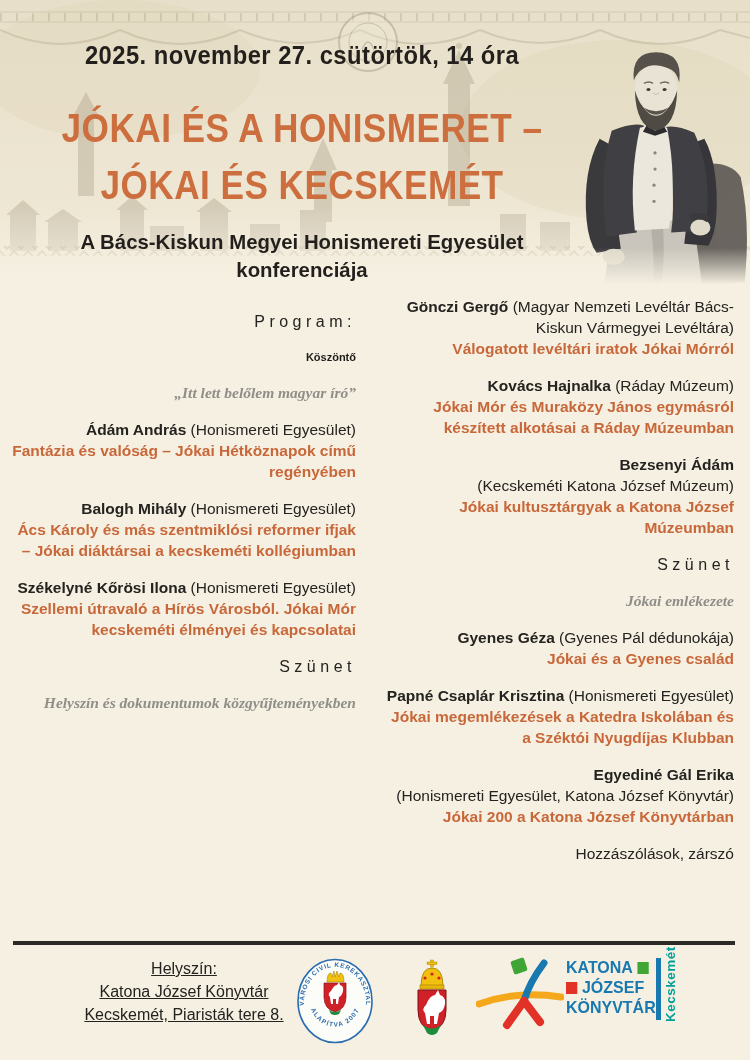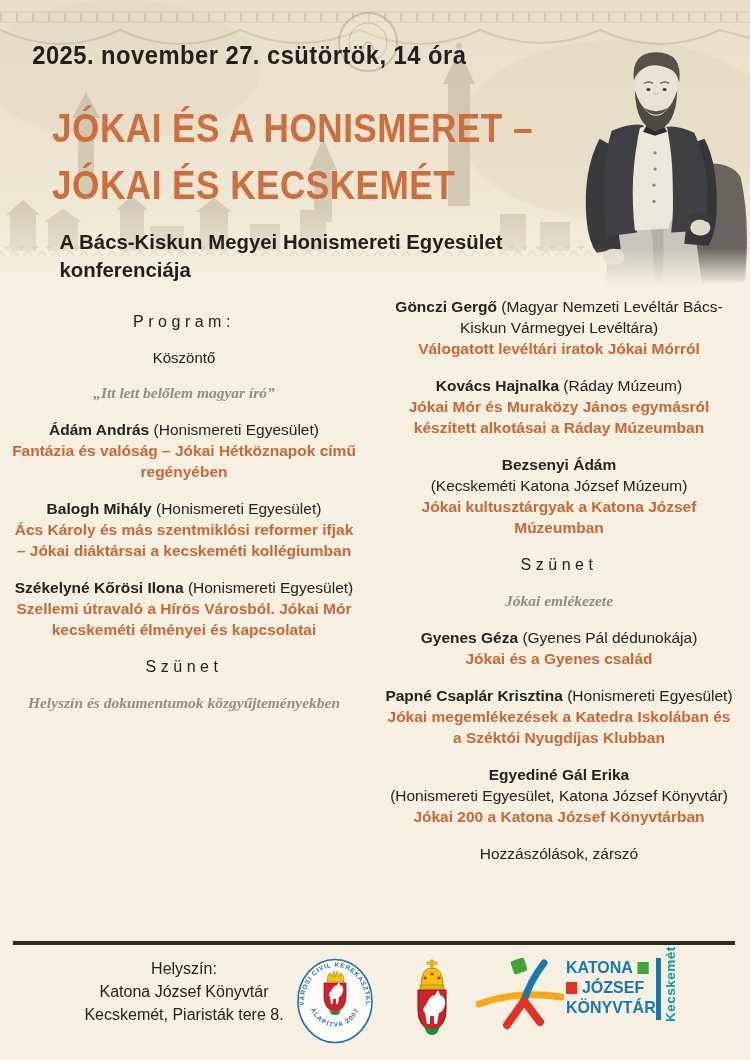--- a/index.html
+++ b/index.html
@@ -8,47 +8,47 @@
     background:#f6f0e2; overflow:hidden;
     font-family:"Liberation Sans","DejaVu Sans",sans-serif;
     color:#1d1c1a;
   }
   
   .header{position:absolute;top:0;left:0;width:750px;height:292px;}
   .header svg.bg{position:absolute;top:0;left:0;}
   .portrait{position:absolute;top:20px;right:-4px;width:204px;height:272px;}
   .header-fade{position:absolute;left:0;top:248px;width:750px;height:46px;
     background:linear-gradient(to bottom, rgba(246,240,226,0) 0%, #f6f0e2 80%);}
-  .header-text{position:absolute;top:0;left:18px;width:568px;}
+  .header-text{position:absolute;top:0;left:18px;width:568px;text-align:center;}
   .event-date{margin-top:41px;font-size:25px;font-weight:700;color:#221f1c;
     transform:scaleX(.95);letter-spacing:.5px;}
   .title-line{font-size:40px;line-height:57px;font-weight:800;color:#cc6e3e;
     transform:scaleX(.88);letter-spacing:.5px;white-space:nowrap;}
   .title-block{margin-top:30px;}
   .event-subtitle{margin:14px auto 0;width:500px;font-size:21px;line-height:28px;
     font-weight:700;color:#221f1c;transform:scaleX(.97);}
   
   .program{position:absolute;top:296px;left:0;width:750px;display:flex;}
-  .col{box-sizing:border-box;text-align:center;font-size:15.5px;line-height:21px;}
+  .col{box-sizing:border-box;text-align:right;font-size:15.5px;line-height:21px;}
   .col-left{width:372px;padding:0 16px 0 12px;}
   .col-right{width:378px;padding:0 16px 0 12px;}
   .col p{margin:0;}
   .spaced{letter-spacing:4.5px;font-weight:500;font-size:16px;margin:15px 0 !important;color:#242320;}
-  .bold{font-weight:400;font-size:15px;margin:14px 0 !important;color:#1d1c1a;}
+  .bold{font-weight:700;font-size:11px;margin:14px 0 !important;color:#1d1c1a;}
   .theme{font-style:italic;font-weight:700;color:#8f8e88;margin:13px 0 16px !important;font-family:Liberation Serif, serif;}
   .plain{margin:15px 0 !important;color:#242320;}
   .talk{margin:0 0 16px;}
   .speaker-line{color:#242320;}
   .speaker{font-weight:700;}
   .affil{font-weight:400;}
   .talk-title{font-weight:700;color:#c8683a;}
   
   .footer-rule{position:absolute;left:13px;top:941px;width:722px;height:3.5px;background:#2b2a27;}
   .venue{position:absolute;left:58px;top:957px;width:252px;text-align:center;
-    font-size:16px;line-height:23px;font-weight:500;color:#242320;}
+    font-size:16px;line-height:23px;font-weight:500;color:#242320;text-decoration:underline;}
   .logo{position:absolute;}
   .logo-oval{left:296px;top:958px;width:78px;height:86px;}
   .logo-shield{left:412px;top:959px;width:40px;height:82px;}
   .logo-figure{left:476px;top:956px;width:88px;height:74px;}
   .wordmark{position:absolute;left:566px;top:958px;width:88px;color:#1878b0;
     font-weight:800;font-size:17px;line-height:20px;transform:scaleX(.94);transform-origin:left;}
   .wordmark .row{display:flex;align-items:center;white-space:nowrap;}
   .sq{display:inline-block;width:12px;height:12px;}
   .sq-green{background:#3fa535;margin-left:5px;}
   .sq-red{background:#e23228;margin-right:5px;}

